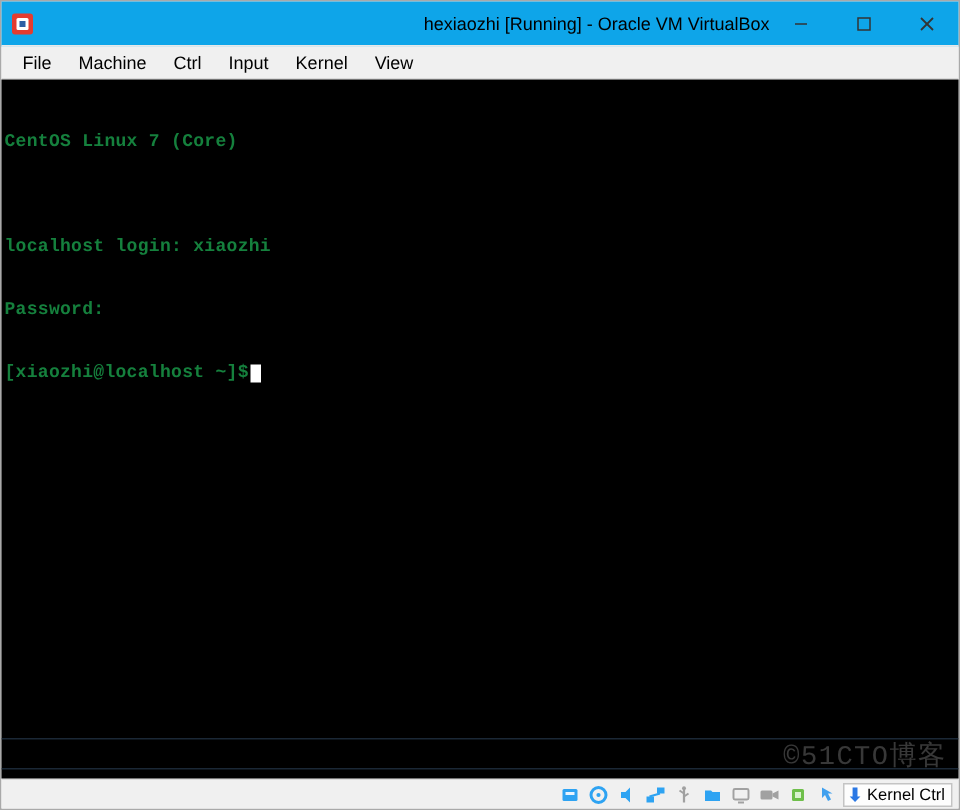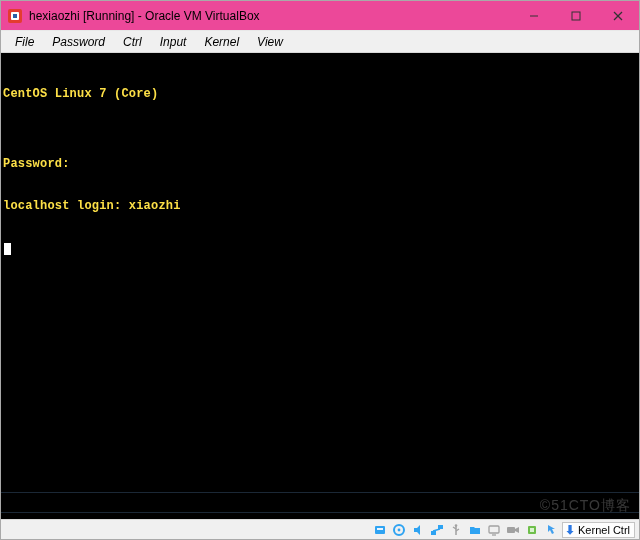--- a/index.html
+++ b/index.html
@@ -1,35 +1,35 @@
 <!DOCTYPE html>
 <html><head>
   <meta charset="utf-8">
   <style>
     * { box-sizing: border-box; margin: 0; padding: 0; }
     html, body { width: 640px; height: 540px; font-family: "Segoe UI", Tahoma, sans-serif; overflow: hidden; background: #fff; }
     .window { width: 640px; height: 540px; display: flex; flex-direction: column; border: 1px solid #a9a9a9; position: relative; }
-    .titlebar { height: 30px; background: #ec4899; display: flex; align-items: center; padding-left: 6px; border-bottom: 1px solid #e8e8e8; }
+    .titlebar { height: 30px; background: #0ea5e9; display: flex; align-items: center; padding-left: 6px; border-bottom: 1px solid #e8e8e8; text-align: right; }
     .titlebar .app-icon { width: 16px; height: 16px; margin-right: 6px; display: flex; align-items: center; justify-content: center; }
     .titlebar .title { font-size: 12px; color: #000; flex: 1; white-space: nowrap; overflow: hidden; }
     .win-controls { display: flex; height: 100%; }
     .win-controls div { width: 42px; height: 100%; display: flex; align-items: center; justify-content: center; font-size: 11px; color: #333; }
     .win-controls .close { width: 42px; }
-    .menubar { height: 22px; background: #f0f0f0; display: flex; align-items: center; padding: 0 6px; gap: 2px; border-bottom: 1px solid #d9d9d9; font-style: italic; }
+    .menubar { height: 22px; background: #f0f0f0; display: flex; align-items: center; padding: 0 6px; gap: 2px; border-bottom: 1px solid #d9d9d9; }
     .menubar .menu-item { font-size: 12px; padding: 2px 8px; cursor: default; }
-    .vm-screen { flex: 1; background: #000; color: #fde047; font-family: "Consolas","Courier New",monospace; font-size: 12px; line-height: 14px; padding: 6px 2px 2px 2px; white-space: pre; overflow: hidden; position: relative; }
+    .vm-screen { flex: 1; background: #000; color: #15803d; font-family: "Consolas","Courier New",monospace; font-size: 12px; line-height: 14px; padding: 6px 2px 2px 2px; white-space: pre; overflow: hidden; position: relative; }
     .vm-screen .line { font-weight: bold; letter-spacing: 0.2px; }
     .cursor { display:inline-block; width:7px; height:12px; background:#fff; vertical-align:bottom; margin-left:1px; }
     .separator-line { position:absolute; left:0; right:0; height:1px; background:#1b2836; }
     .statusbar { height: 20px; background: #f0f0f0; display: flex; align-items: center; justify-content: flex-end; gap: 3px; padding: 0 4px; border-top: 1px solid #d9d9d9; }
     .tray-icon { width: 16px; height: 16px; display:flex; align-items:center; justify-content:center; }
     .tray-icon svg { display:block; }
     .hostkey { display:flex; align-items:center; border:1px solid #c4c4c4; background:#fdfdfd; padding: 0 4px 0 2px; height:16px; font-size: 11px; gap:3px; }
     .hostkey .arrow { color:#2b78e4; font-weight:bold; font-size:12px; line-height:1; }
-    .watermark { position:absolute; right:8px; bottom:24px; font-size:14px; color:rgba(200,200,200,0.28); font-family: Liberation Sans, sans-serif; letter-spacing:1px; pointer-events:none; }
+    .watermark { position:absolute; right:8px; bottom:24px; font-size:18px; color:rgba(200,200,200,0.28); font-family: Liberation Mono, monospace; letter-spacing:1px; pointer-events:none; }
   </style>
 </head>
 <body>
 
 <div class="window">
 
   <div class="titlebar">
     <span class="app-icon">
       <svg width="16" height="16">
           <rect x="1" y="1" width="14" height="14" fill="#e43c2f" rx="2"></rect>
@@ -53,33 +53,33 @@
           <svg width="10" height="10">
             <line x1="1" y1="1" x2="9" y2="9" stroke="#333" stroke-width="1.2"></line>
             <line x1="9" y1="1" x2="1" y2="9" stroke="#333" stroke-width="1.2"></line>
           </svg>
         </div>
     </div>
   </div>
 
   <div class="menubar">
     <span class="menu-item">File</span>
-    <span class="menu-item">Password</span>
+    <span class="menu-item">Machine</span>
     <span class="menu-item">Ctrl</span>
     <span class="menu-item">Input</span>
     <span class="menu-item">Kernel</span>
     <span class="menu-item">View</span>
   </div>
 
   <div class="vm-screen">
     <div class="line">CentOS Linux 7 (Core)</div>
     <div class="line"></div>
+    <div class="line">localhost login: xiaozhi</div>
     <div class="line">Password:</div>
-    <div class="line">localhost login: xiaozhi</div>
-    <div class="line"><span class="cursor"></span></div>
+    <div class="line"><span>[xiaozhi@localhost ~]$</span><span class="cursor"></span></div>
     <div class="separator-line" style="bottom:26px"></div>
     <div class="separator-line" style="bottom:6px"></div>
   </div>
 
   <div class="statusbar">
     <span class="tray-icon">
         <svg width="14" height="14">
           <rect x="2" y="3" width="10" height="8" rx="1" fill="#2ea3f2"></rect>
           <rect x="4" y="5" width="6" height="2" fill="#e8f4ff"></rect>
         </svg>

